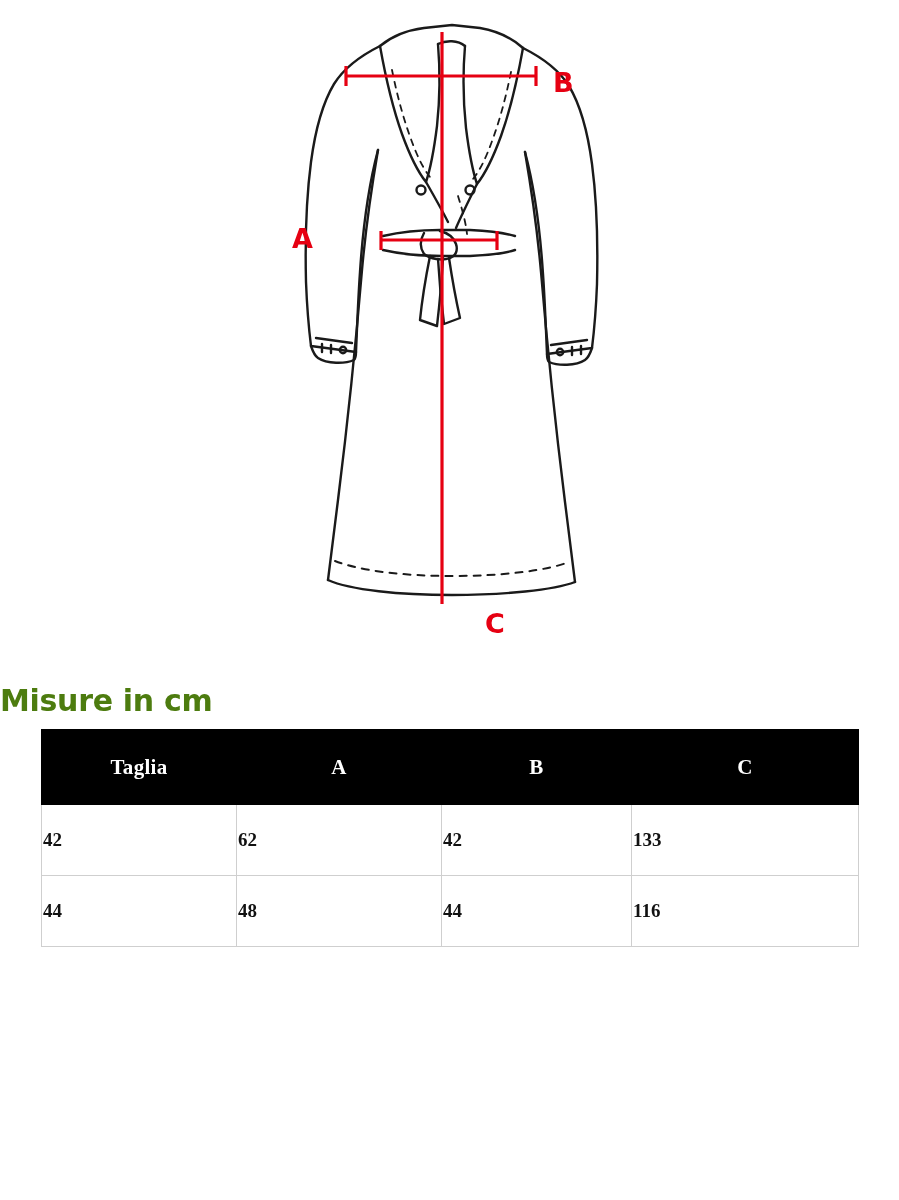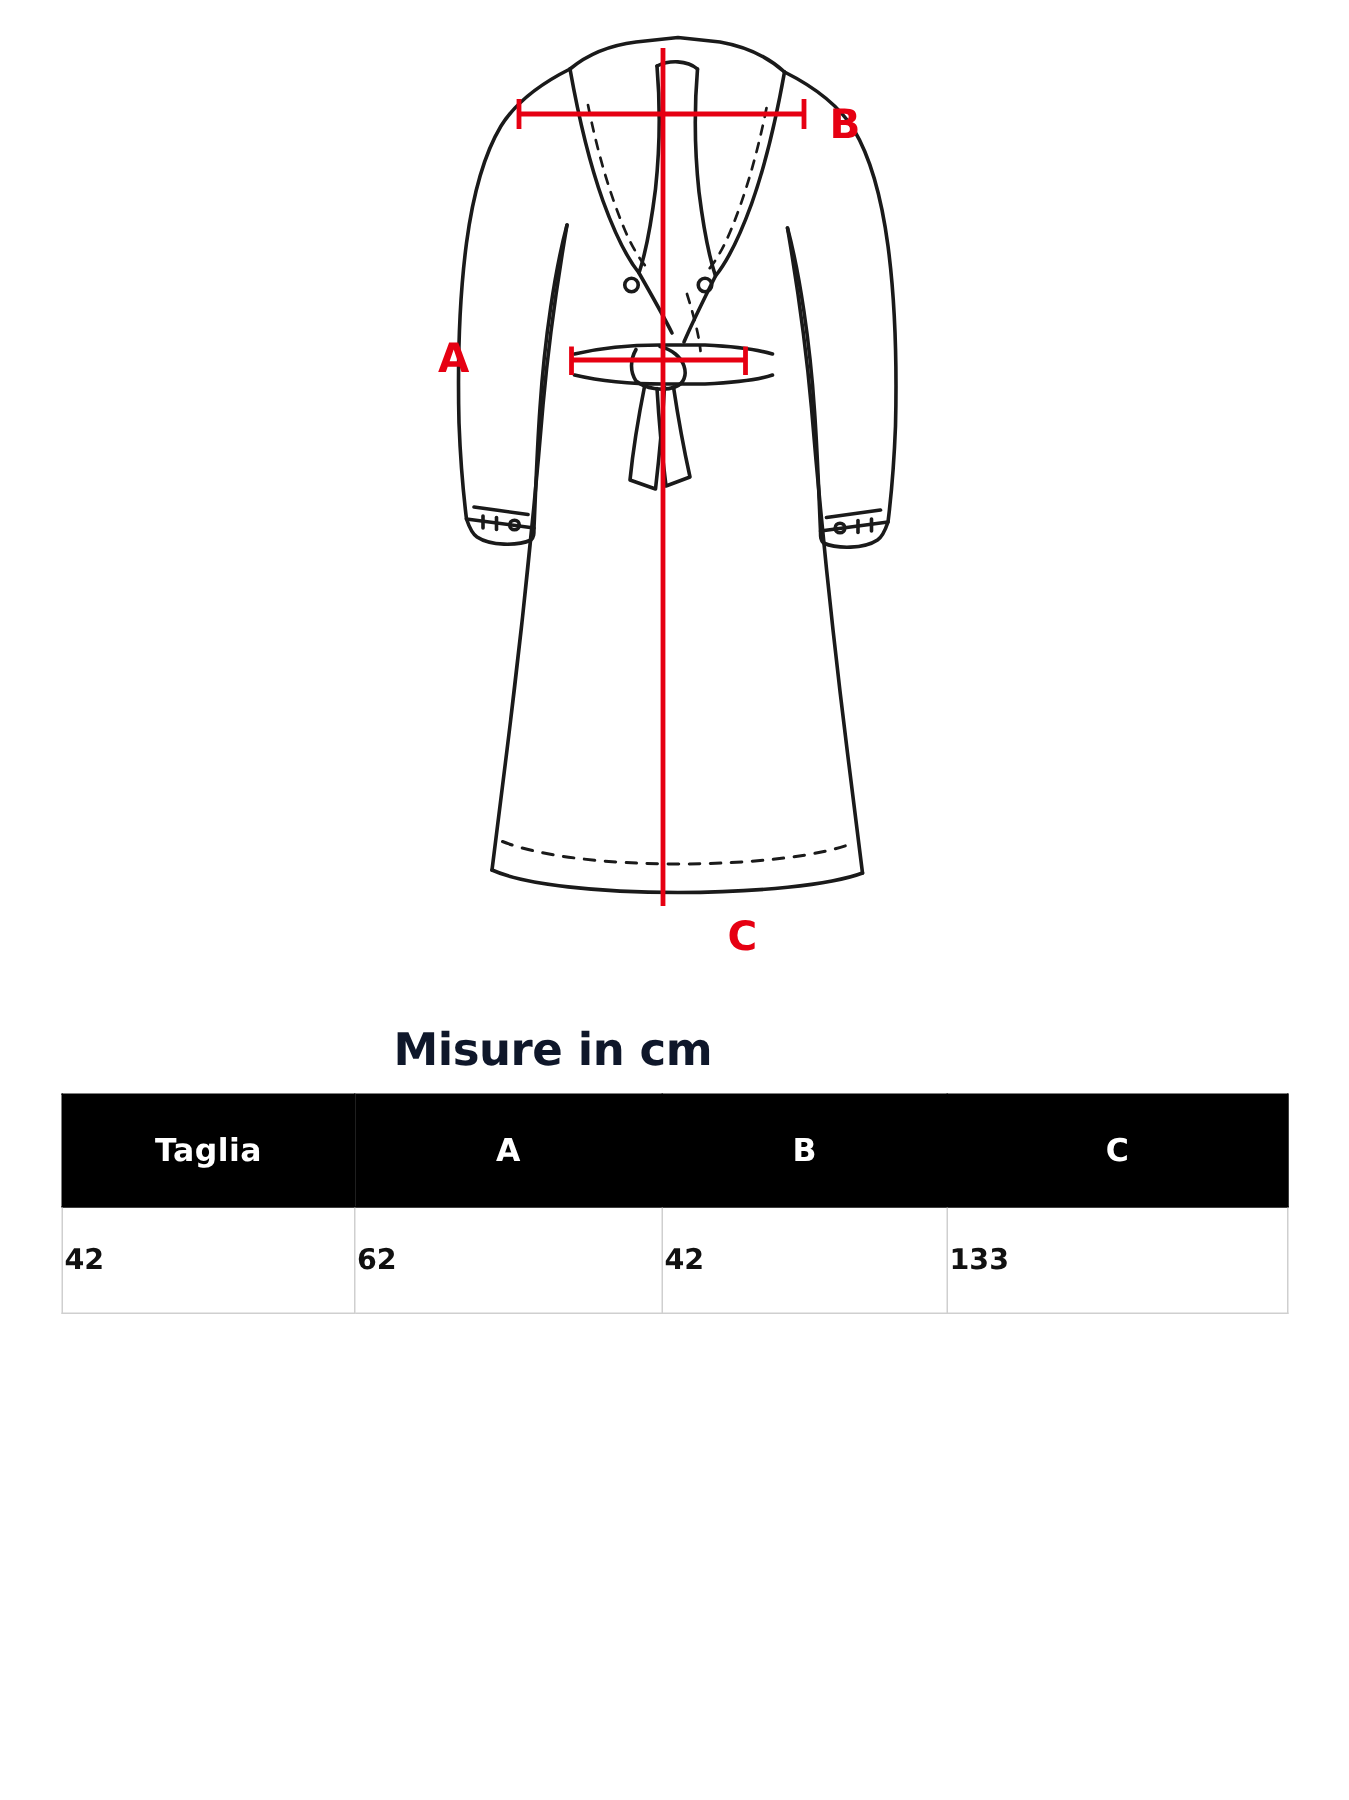--- a/index.html
+++ b/index.html
@@ -36,43 +36,44 @@
     font-weight: bold;
     font-size: 27px;
     fill: #e60012;
   }
   
   .table-title {
     position: absolute;
     left: 0;
     top: 683px;
     width: 737px;
-    text-align: center;
+    text-align: left;
     font-size: 30px;
     font-weight: bold;
     letter-spacing: -0.3px;
-    color: #0f172a;
+    color: #4d7c0f;
   }
   
   .size-table {
     position: absolute;
     left: 41px;
     top: 729px;
     width: 817px;
     border-collapse: collapse;
     table-layout: fixed;
   }
   .size-table th,
   .size-table td {
     border: 1px solid #cfcfcf;
     height: 68px;
     vertical-align: middle;
     font-size: 19px;
     font-weight: bold;
     color: #111111;
+    font-family: Liberation Serif, serif;
   }
   .size-table thead th {
     background: #000000;
     color: #ffffff;
     border: 1px solid #000000;
     font-size: 21px;
     height: 72px;
     letter-spacing: 0.3px;
   }
   .size-table col.c-taglia { width: 195px; }
@@ -187,16 +188,22 @@
         <th>C</th>
       </tr>
     </thead>
     <tbody>
       <tr>
         <td>42</td>
         <td>62</td>
         <td>42</td>
         <td>133</td>
       </tr>
+      <tr>
+        <td>44</td>
+        <td>48</td>
+        <td>44</td>
+        <td>116</td>
+      </tr>
     </tbody>
   </table>
 
 </div>
 
 </body></html>

